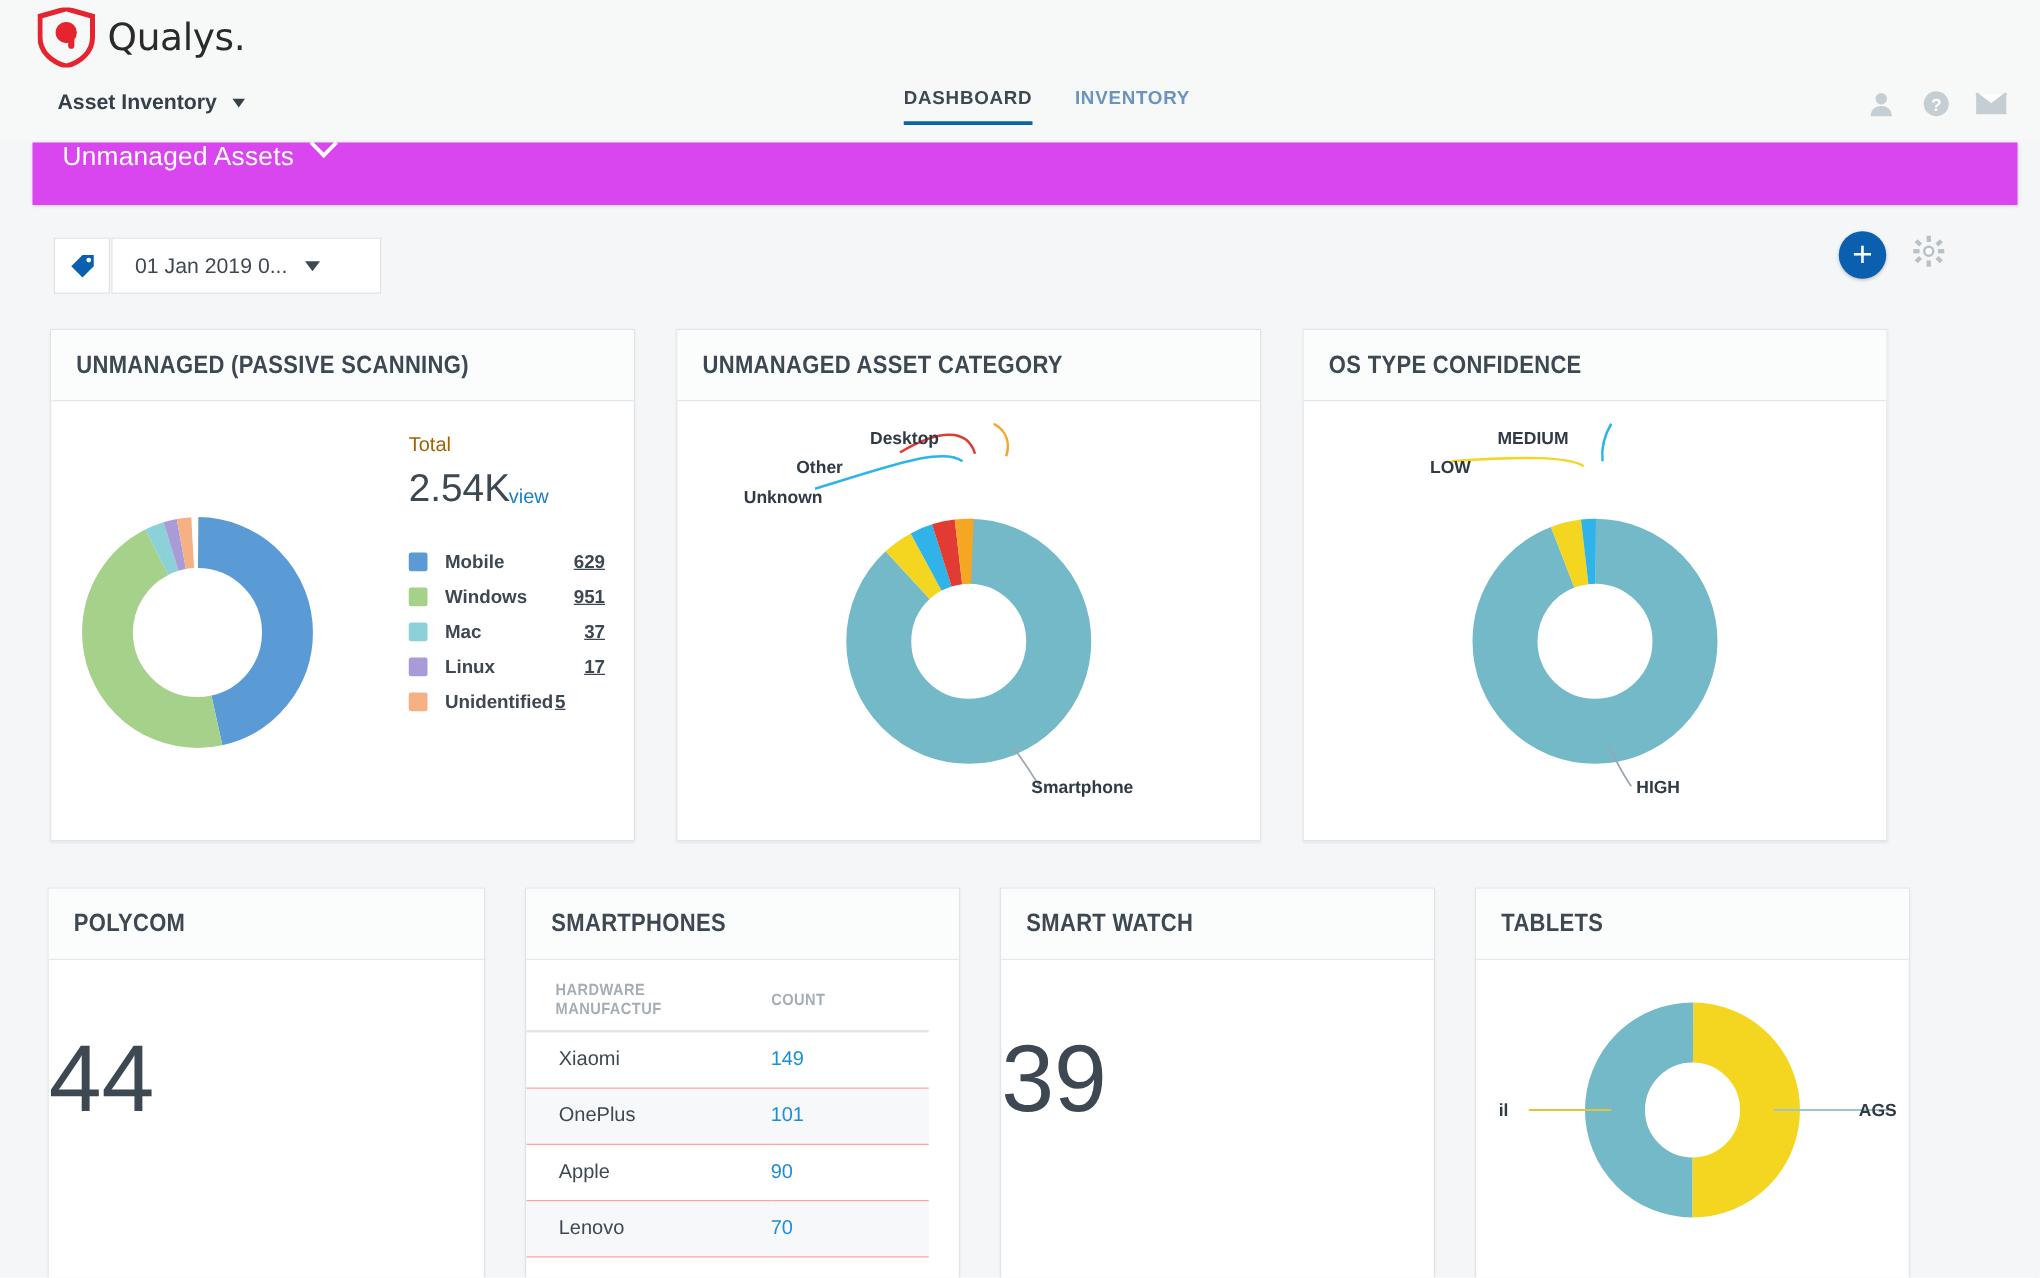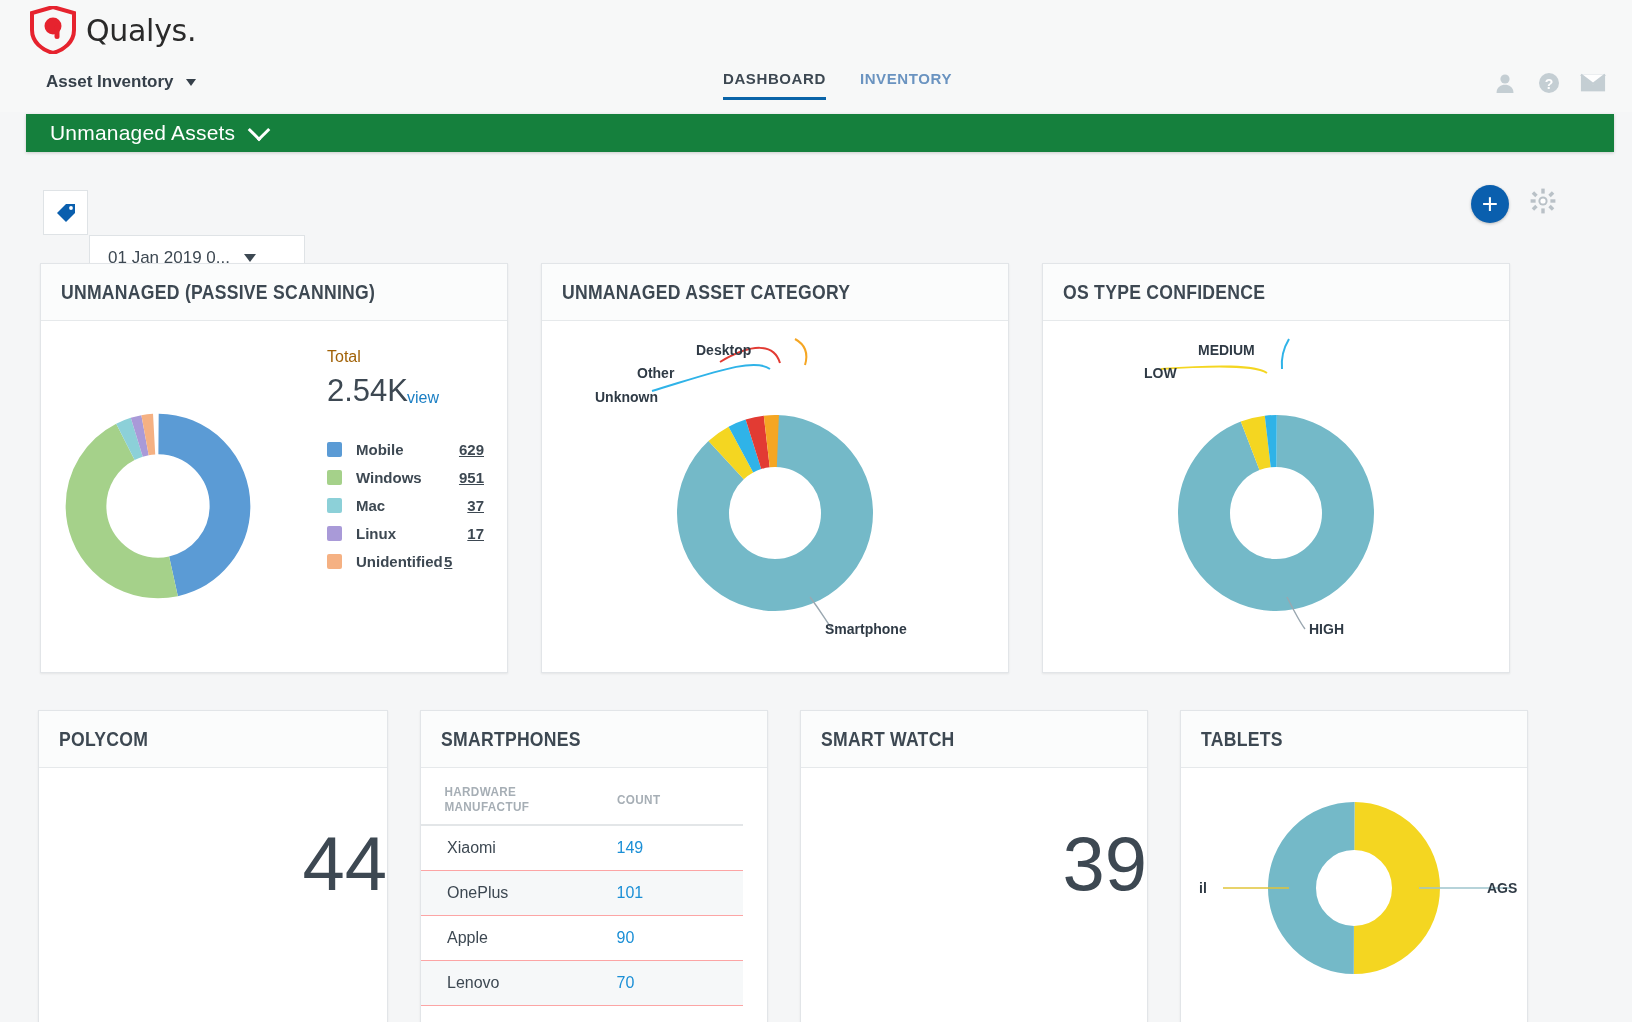--- a/index.html
+++ b/index.html
@@ -47,22 +47,22 @@
   .navtab.active { color: #3d4852; border-bottom: 3px solid #0a64a8; }
 
   .header-icons {
     position: absolute; right: 26px; top: 70px;
     display: flex; align-items: center; gap: 18px;
   }
   .hicon { width: 26px; height: 26px; opacity: .95; cursor: pointer; }
 
   
   .bluebar {
-    position: absolute; left: 26px; top: 114px; width: 1588px; height: 38px;
-    background: #15803d; display: flex; align-items: center;
+    position: absolute; left: 26px; top: 114px; width: 1588px; height: 50px;
+    background: #d946ef; display: flex; align-items: flex-start;
     box-shadow: 0 1px 3px rgba(0,0,0,.18);
   }
   .bluebar-title {
     margin-left: 24px; color: #ffffff; font-size: 21px; font-weight: 400;
     letter-spacing: .2px;
   }
   .chev-white {
     margin-left: 16px; width: 16px; height: 16px;
     border-right: 3px solid #fff; border-bottom: 3px solid #fff;
     transform: rotate(45deg); margin-top: -7px; cursor: pointer;
@@ -73,21 +73,21 @@
     position: absolute; left: 26px; top: 168px; width: 1588px; height: 88px;
   }
   .tagbtn {
     position: absolute; left: 17px; top: 22px; width: 45px; height: 45px;
     background: #ffffff; border: 1px solid #dfe3e6;
     display: flex; align-items: center; justify-content: center; cursor: pointer;
   }
   .datebtn {
     position: absolute; left: 63px; top: 22px; width: 216px; height: 45px;
     background: #ffffff; border: 1px solid #dfe3e6;
-    display: flex; align-items: center; cursor: pointer; margin-top: 45px;
+    display: flex; align-items: center; cursor: pointer;
   }
   .datebtn .dtext {
     margin-left: 18px; font-size: 17px; color: #3d4852;
   }
   .datebtn .dcaret {
     margin-left: 14px; width: 0; height: 0;
     border-left: 6px solid transparent; border-right: 6px solid transparent;
     border-top: 8px solid #3d4852;
   }
   .addbtn {
@@ -142,21 +142,21 @@
   }
 
   
   #w-polycom { left: 38px; top: 710px; width: 350px; height: 330px; }
   #w-smartphones { left: 420px; top: 710px; width: 348px; height: 330px; }
   #w-smartwatch { left: 800px; top: 710px; width: 348px; height: 330px; }
   #w-tablets { left: 1180px; top: 710px; width: 348px; height: 330px; }
 
   .bignum {
     position: absolute; left: 0; top: 52px; width: 100%;
-    text-align: right; font-size: 76px; font-weight: 300; color: #3d4852;
+    text-align: left; font-size: 76px; font-weight: 300; color: #3d4852;
   }
 
   
   .tbl { width: 100%; border-collapse: collapse; }
   .tbl th {
     font-size: 13px; font-weight: bold; color: #a6aeb5;
     letter-spacing: .4px; text-align: left;
     padding: 16px 0 10px 0; border-bottom: 2px solid #e3e6e8;
     font-family: "Liberation Sans Narrow", "Liberation Sans", sans-serif;
     transform: scaleX(.9); transform-origin: left center;

